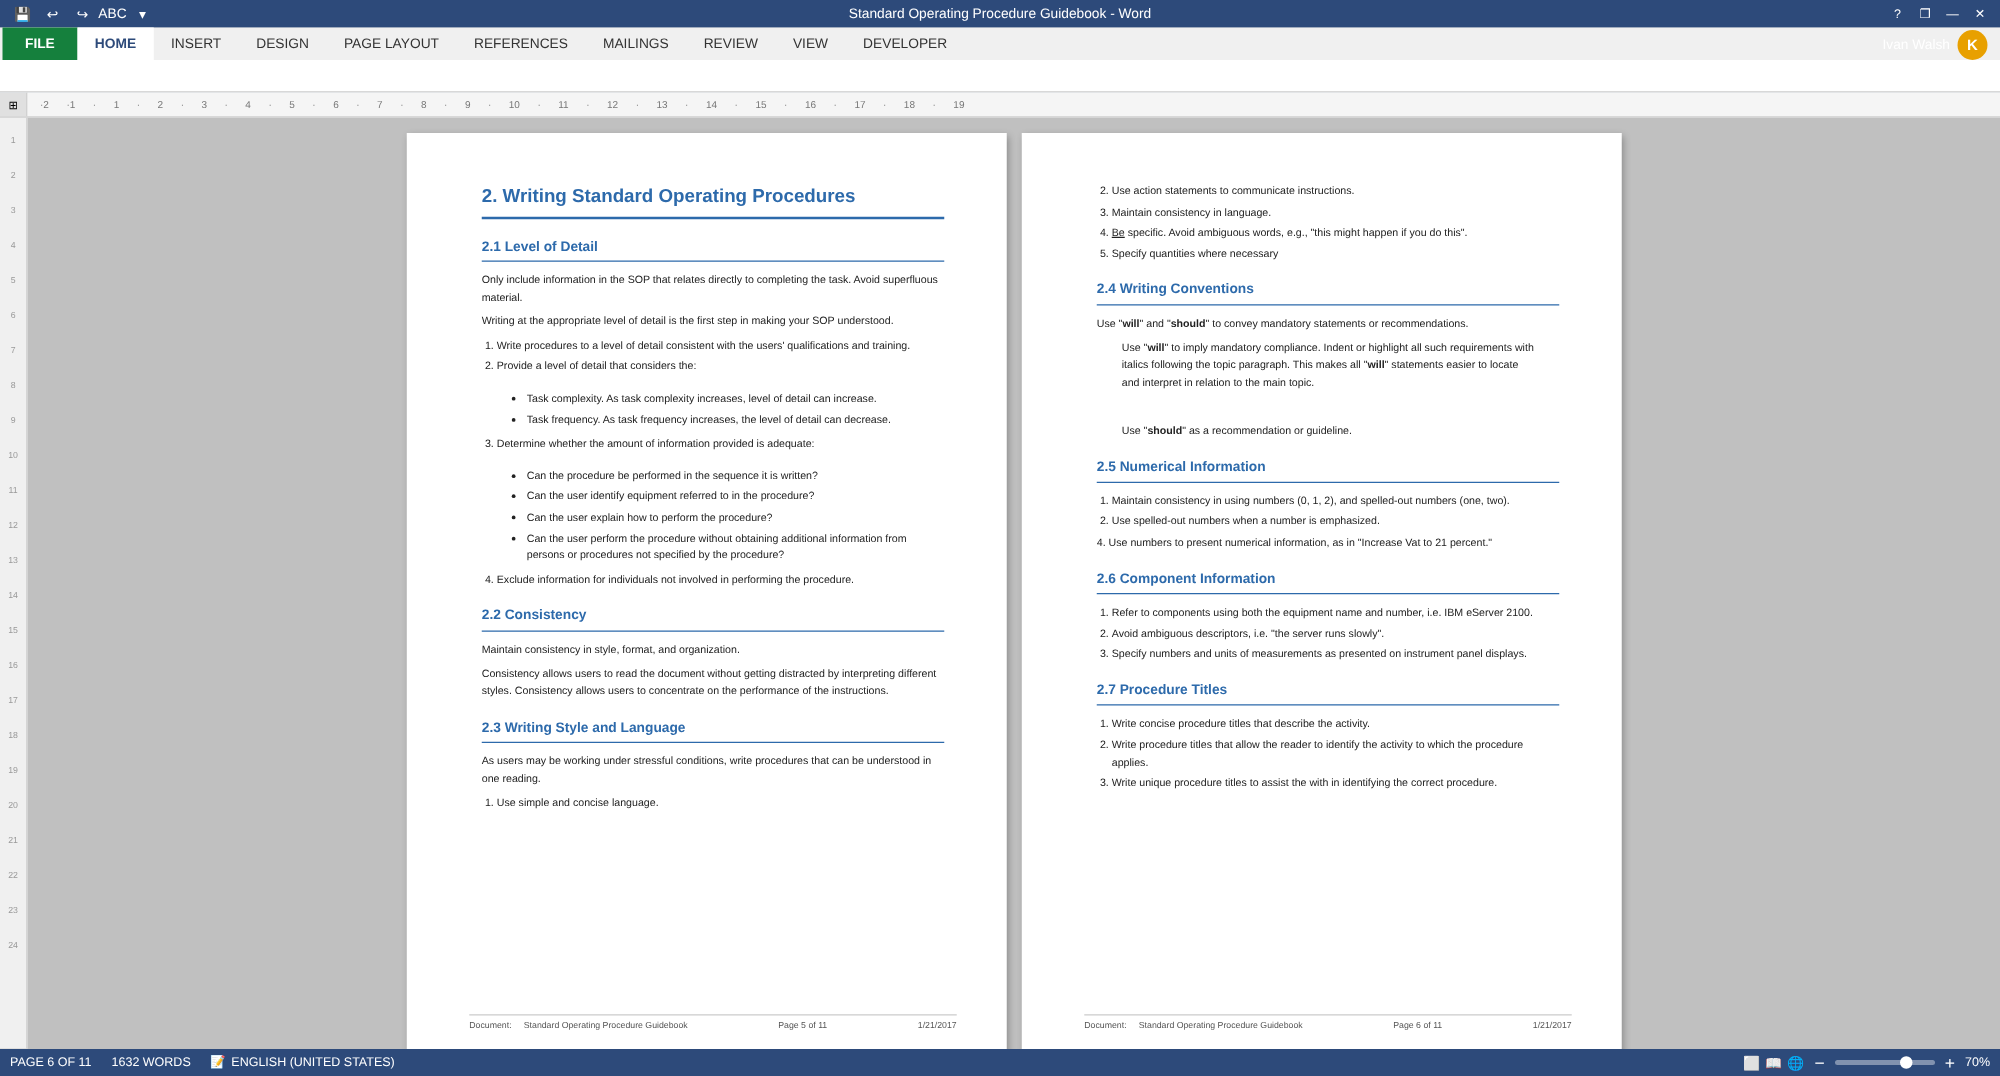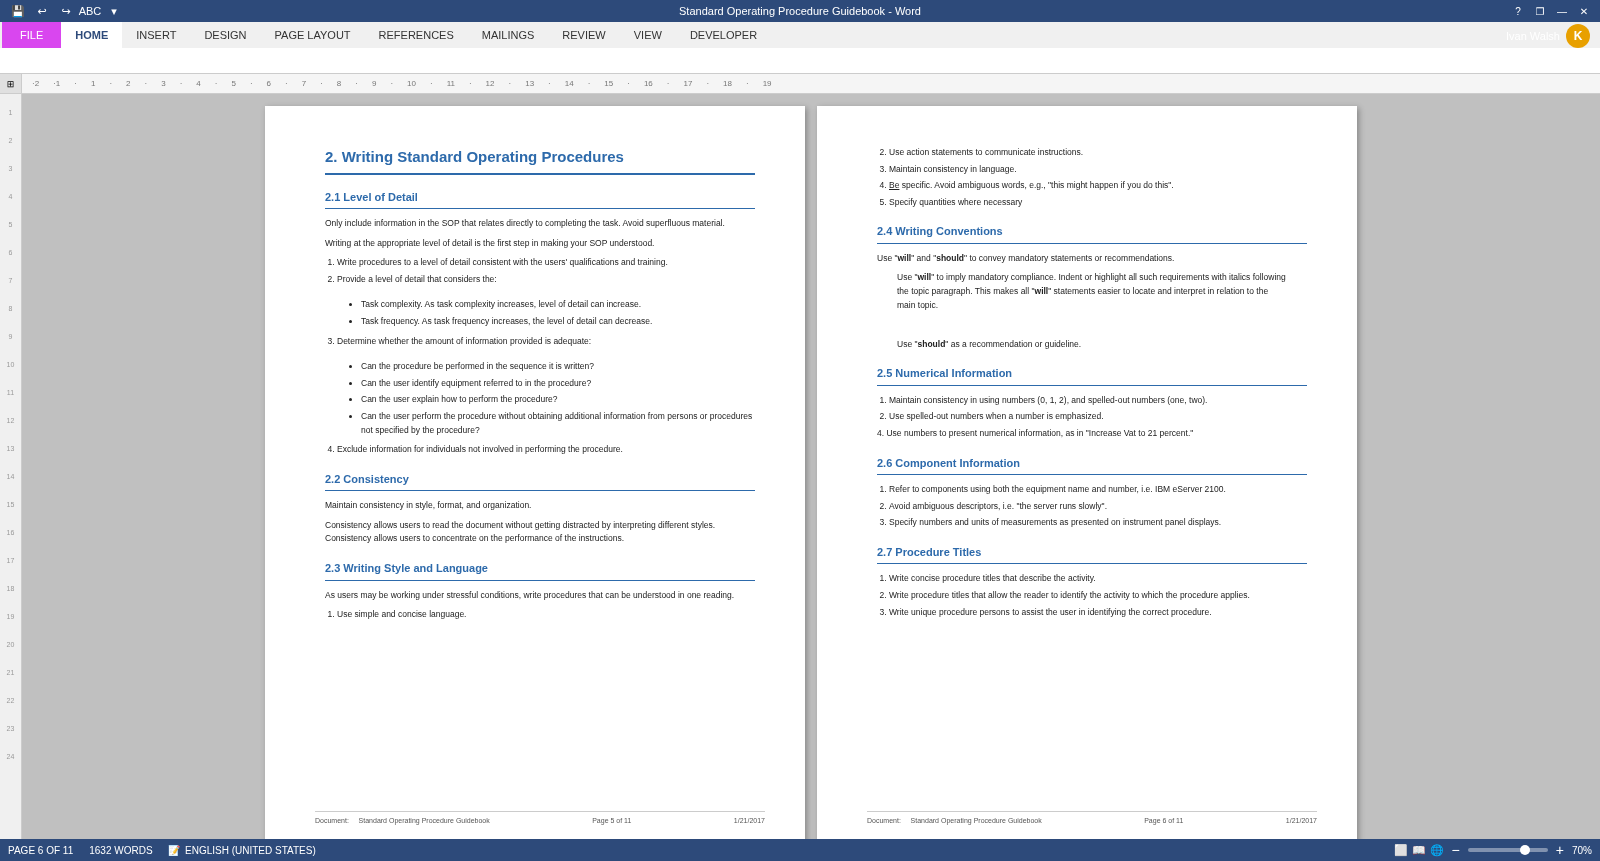--- a/index.html
+++ b/index.html
@@ -48,25 +48,25 @@
       display: flex;
       align-items: center;
     }
     .ribbon-tab.active {
       background: white;
       color: #2d4a7a;
       font-weight: 600;
     }
 
     .file-tab {
-      background: #d946ef;
+      background: #15803d;
       color: white;
       padding: 4px 18px;
       font-size: 11px;
-      font-weight: 400;
+      font-weight: 700;
       height: 26px;
       display: flex;
       align-items: center;
       cursor: pointer;
     }
 
     .user-area {
       margin-left: auto;
       display: flex;
       align-items: center;
@@ -147,21 +147,21 @@
       overflow-y: auto;
       display: flex;
       gap: 12px;
       padding: 12px;
       justify-content: center;
     }
 
     
     .page {
       background: white;
-      width: 540px;
+      width: 480px;
       min-height: 740px;
       padding: 40px 50px 60px 60px;
       box-shadow: 2px 2px 6px rgba(0,0,0,0.3);
       position: relative;
       font-size: 9px;
       line-height: 1.5;
       color: #222;
       flex-shrink: 0;
     }
 
@@ -482,21 +482,21 @@
           <li>Avoid ambiguous descriptors, i.e. "the server runs slowly".</li>
           <li>Specify numbers and units of measurements as presented on instrument panel displays.</li>
         </ol>
       </div>
 
       <div class="section">
         <div class="section-title">2.7   Procedure Titles</div>
         <ol class="numbered-list">
           <li>Write concise procedure titles that describe the activity.</li>
           <li>Write procedure titles that allow the reader to identify the activity to which the procedure applies.</li>
-          <li>Write unique procedure persons to assist the user in identifying the correct procedure.</li>
+          <li>Write unique procedure titles to assist the with in identifying the correct procedure.</li>
         </ol>
       </div>
 
       <div class="page-footer">
         <div class="footer-left">
           <span>Document:&nbsp;&nbsp;&nbsp;&nbsp;</span>
           <span>Standard Operating Procedure Guidebook</span>
         </div>
         <div class="footer-center">Page 6 of 11</div>
         <div class="footer-right">1/21/2017</div>

